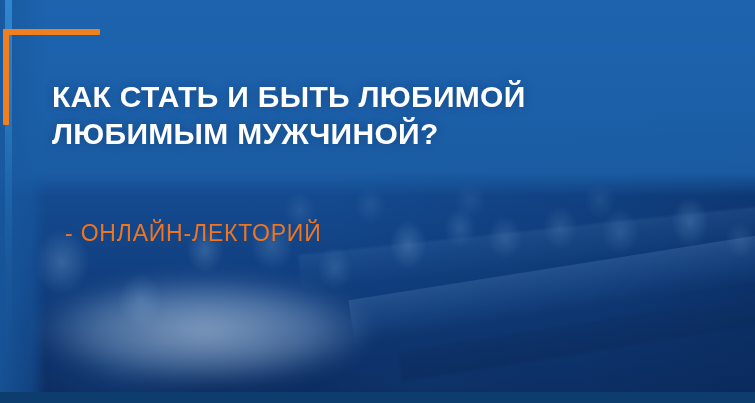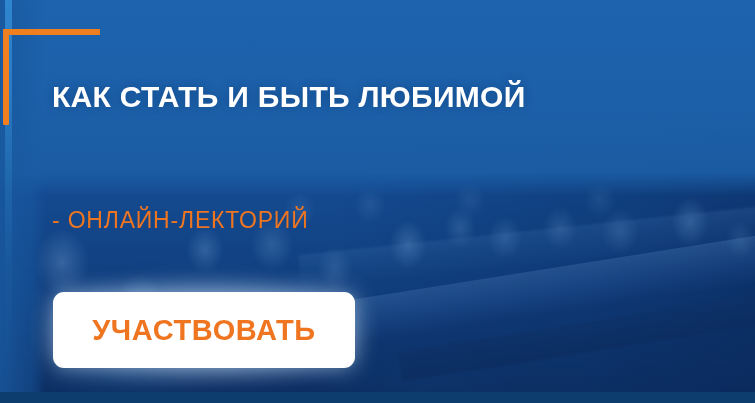--- a/index.html
+++ b/index.html
@@ -146,21 +146,21 @@
     text-transform: uppercase;
     text-shadow: 0 0 10px rgba(10,45,95,.45);
     white-space: nowrap;
   }
   .headline .line { display: block; }
 
   .subtitle {
     position: absolute;
     top: 204px;
     left: -3px;
-    margin: 3px;
+    margin: 16px;
     color: #ef7520;
     font-size: 23px;
     font-weight: 400;
     letter-spacing: .8px;
     text-transform: uppercase;
     white-space: nowrap;
   }
 
   
   .cta-glow {
@@ -211,22 +211,22 @@
   <div class="flat-left"></div>
   <div class="left-strip"></div>
 
   <div class="bracket-h"></div>
   <div class="bracket-v"></div>
 
   <div class="content">
 
     <h1 class="headline">
       <span class="line">КАК СТАТЬ И БЫТЬ ЛЮБИМОЙ</span>
+      <span class="line">ЛЮБИМЫМ МУЖЧИНОЙ?</span>
     </h1>
 
     <p class="subtitle">- ОНЛАЙН-ЛЕКТОРИЙ</p>
 
   </div>
 
   <div class="cta-glow"></div>
-  <button class="cta-button">УЧАСТВОВАТЬ</button>
 
 </div>
 
 </body></html>

